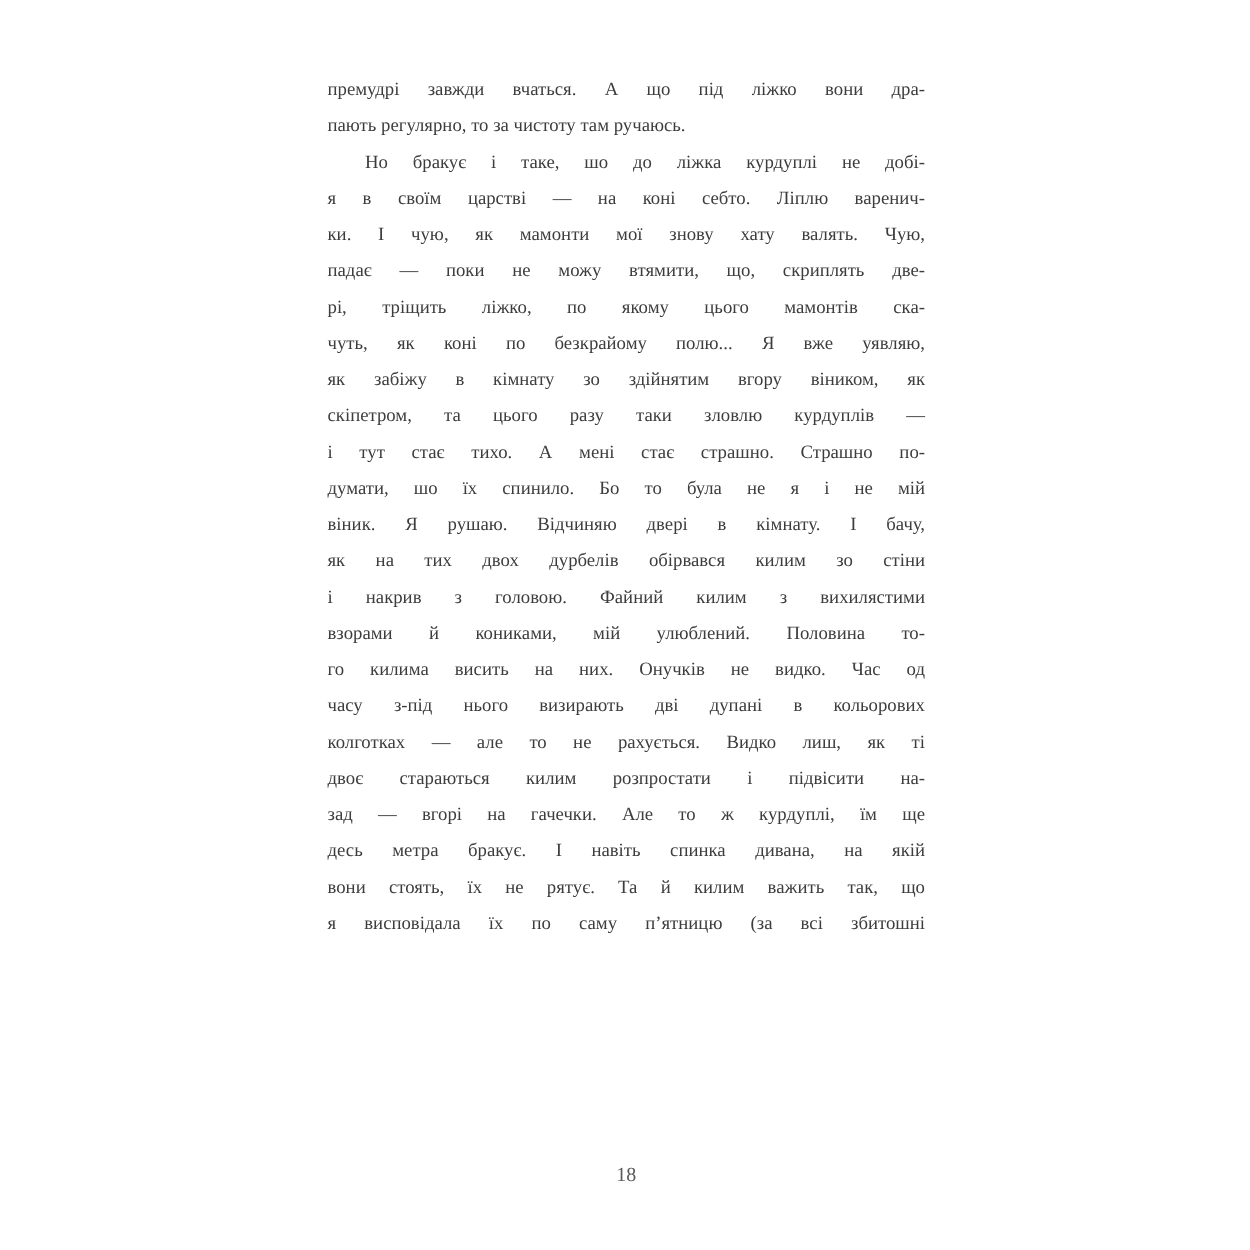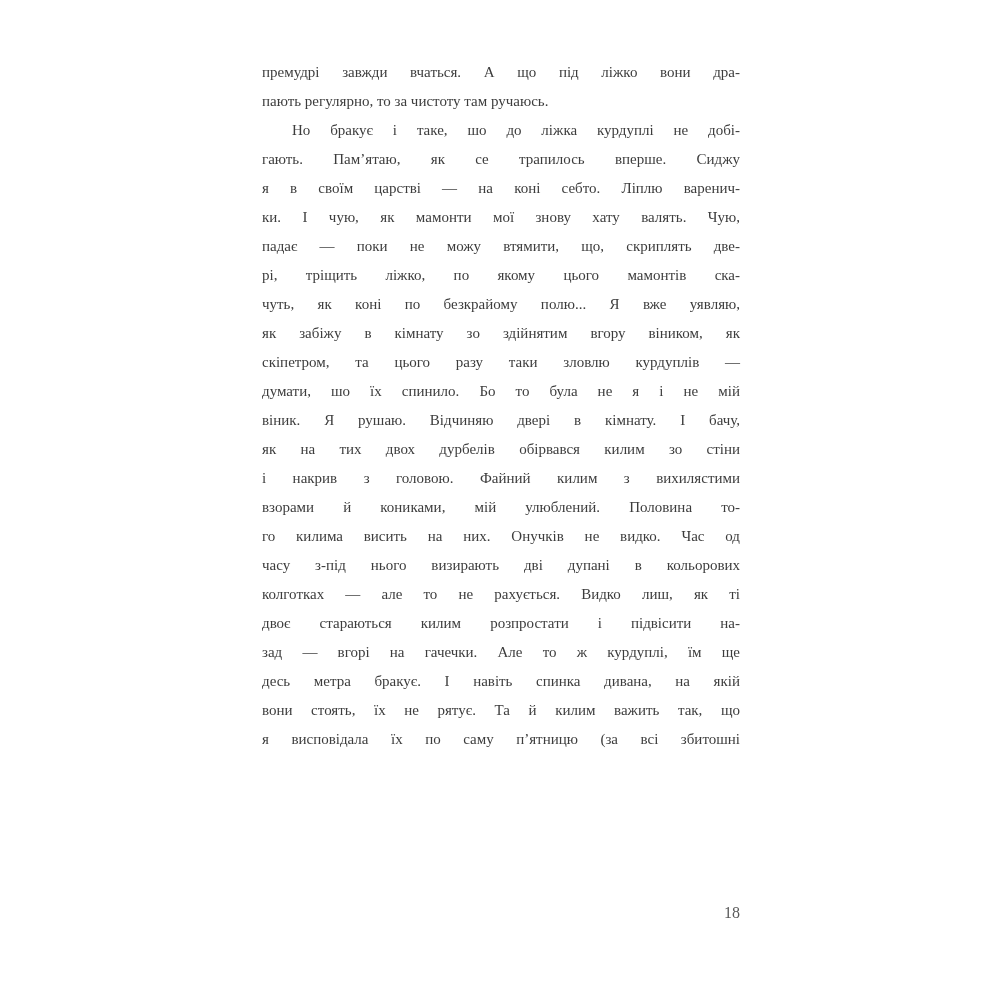--- a/index.html
+++ b/index.html
@@ -32,43 +32,43 @@
   .line.para-end {
     text-align-last: left;
   }
   .line.indent {
     text-indent: 30px;
   }
   .page-number {
     position: absolute;
     left: 262px;
     width: 478px;
-    top: 904px;
-    text-align: right;
+    top: 932px;
+    text-align: center;
     font-size: 16px;
     color: #5a5a5a;
     font-variant-numeric: oldstyle-nums;
   }
 </style>
 </head>
 <body>
 
 <div class="page">
   <div class="text-block">
       <div class="line">премудрі завжди вчаться. А що під ліжко вони дра-</div>
       <div class="line para-end">пають регулярно, то за чистоту там ручаюсь.</div>
       <div class="line indent">Но бракує і таке, шо до ліжка курдуплі не добі-</div>
-      <div class="line">гають. Пам’ятаю, як се трапилось вперше. Сиджу</div>
       <div class="line">я в своїм царстві — на коні себто. Ліплю варенич-</div>
       <div class="line">ки. І чую, як мамонти мої знову хату валять. Чую,</div>
       <div class="line">падає — поки не можу втямити, що, скриплять две-</div>
       <div class="line">рі, тріщить ліжко, по якому цього мамонтів ска-</div>
       <div class="line">чуть, як коні по безкрайому полю... Я вже уявляю,</div>
       <div class="line">як забіжу в кімнату зо здійнятим вгору віником, як</div>
       <div class="line">скіпетром, та цього разу таки зловлю курдуплів —</div>
+      <div class="line">і тут стає тихо. А мені стає страшно. Страшно по-</div>
       <div class="line">думати, шо їх спинило. Бо то була не я і не мій</div>
       <div class="line">віник. Я рушаю. Відчиняю двері в кімнату. І бачу,</div>
       <div class="line">як на тих двох дурбелів обірвався килим зо стіни</div>
       <div class="line">і накрив з головою. Файний килим з вихилястими</div>
       <div class="line">взорами й кониками, мій улюблений. Половина то-</div>
       <div class="line">го килима висить на них. Онучків не видко. Час од</div>
       <div class="line">часу з-під нього визирають дві дупані в кольорових</div>
       <div class="line">колготках — але то не рахується. Видко лиш, як ті</div>
       <div class="line">двоє стараються килим розпростати і підвісити на-</div>
       <div class="line">зад — вгорі на гачечки. Але то ж курдуплі, їм ще</div>

